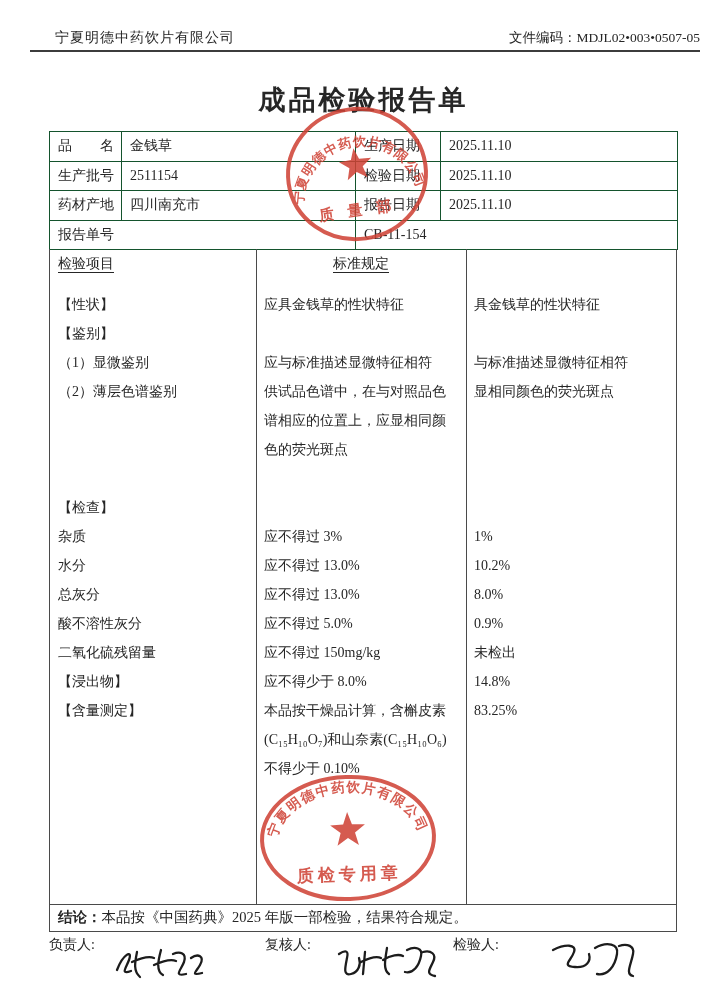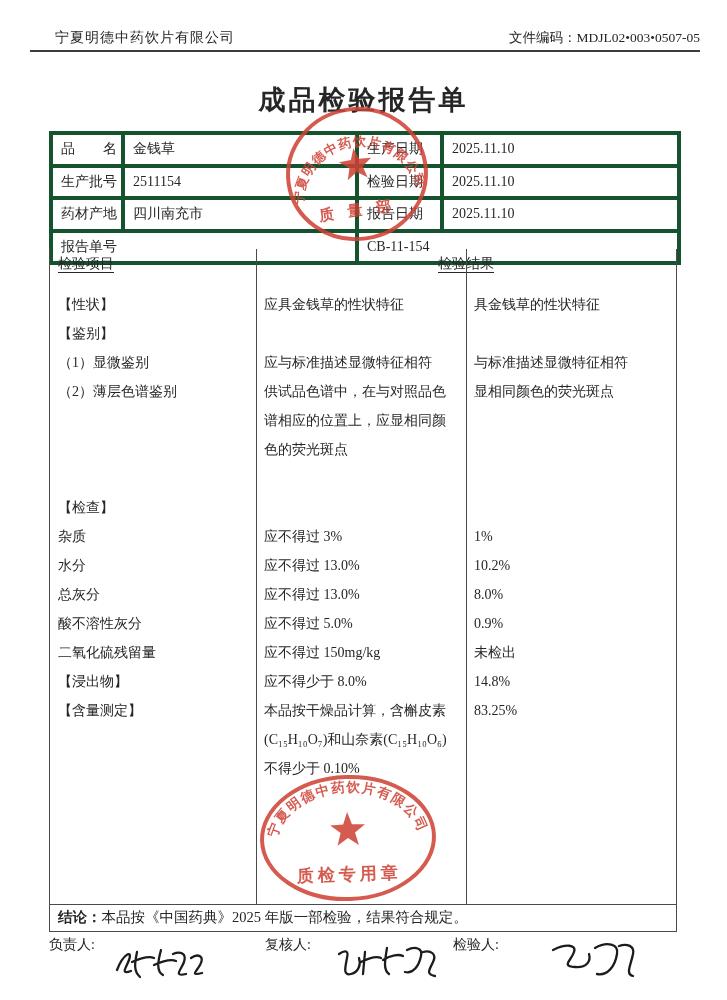--- a/index.html
+++ b/index.html
@@ -27,21 +27,21 @@
     position:absolute;top:82px;left:0;width:727px;
     text-align:center;font-size:27px;font-weight:bold;letter-spacing:3px;
   }
   
   .info-table{
     position:absolute;top:131px;left:49px;width:628px;
     border-collapse:collapse;table-layout:fixed;
     font-size:14px;
   }
   .info-table td{
-    border:4px solid #14532d;
+    border:1px solid #14532d;
     height:28.5px;padding:0 0 0 8px;
     white-space:nowrap;overflow:visible;
   }
   
   .main-table{
     position:absolute;top:249px;left:49px;width:628px;height:656px;
     border:1px solid #4a4a4a;border-top:none;
     box-sizing:border-box;
     font-size:14px;
   }
@@ -131,21 +131,21 @@
       <td colspan="2">CB-11-154</td>
     </tr>
   </tbody>
     </table>
 
   <div class="main-table">
     <div class="vdiv v1"></div>
     <div class="vdiv v2"></div>
     <div class="mt-header">
       <div class="h1"><span>检验项目</span></div>
-      <div class="h3"><span>检验结果</span></div>
+      <div class="h2"><span>标准规定</span></div>
     </div>
     <div>
         <div class="mt-row first">
           <div class="mt-c1">【性状】</div>
           <div class="mt-c2">应具金钱草的性状特征</div>
           <div class="mt-c3">具金钱草的性状特征</div>
         </div>
         <div class="mt-row">
           <div class="mt-c1">【鉴别】</div>
           <div class="mt-c2"></div>

